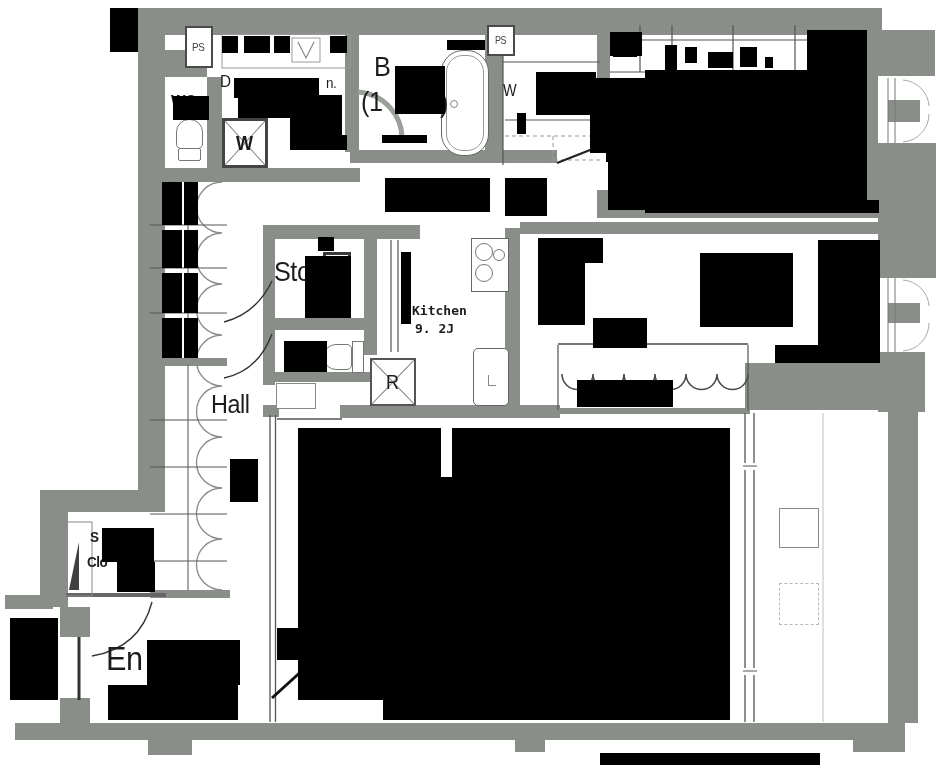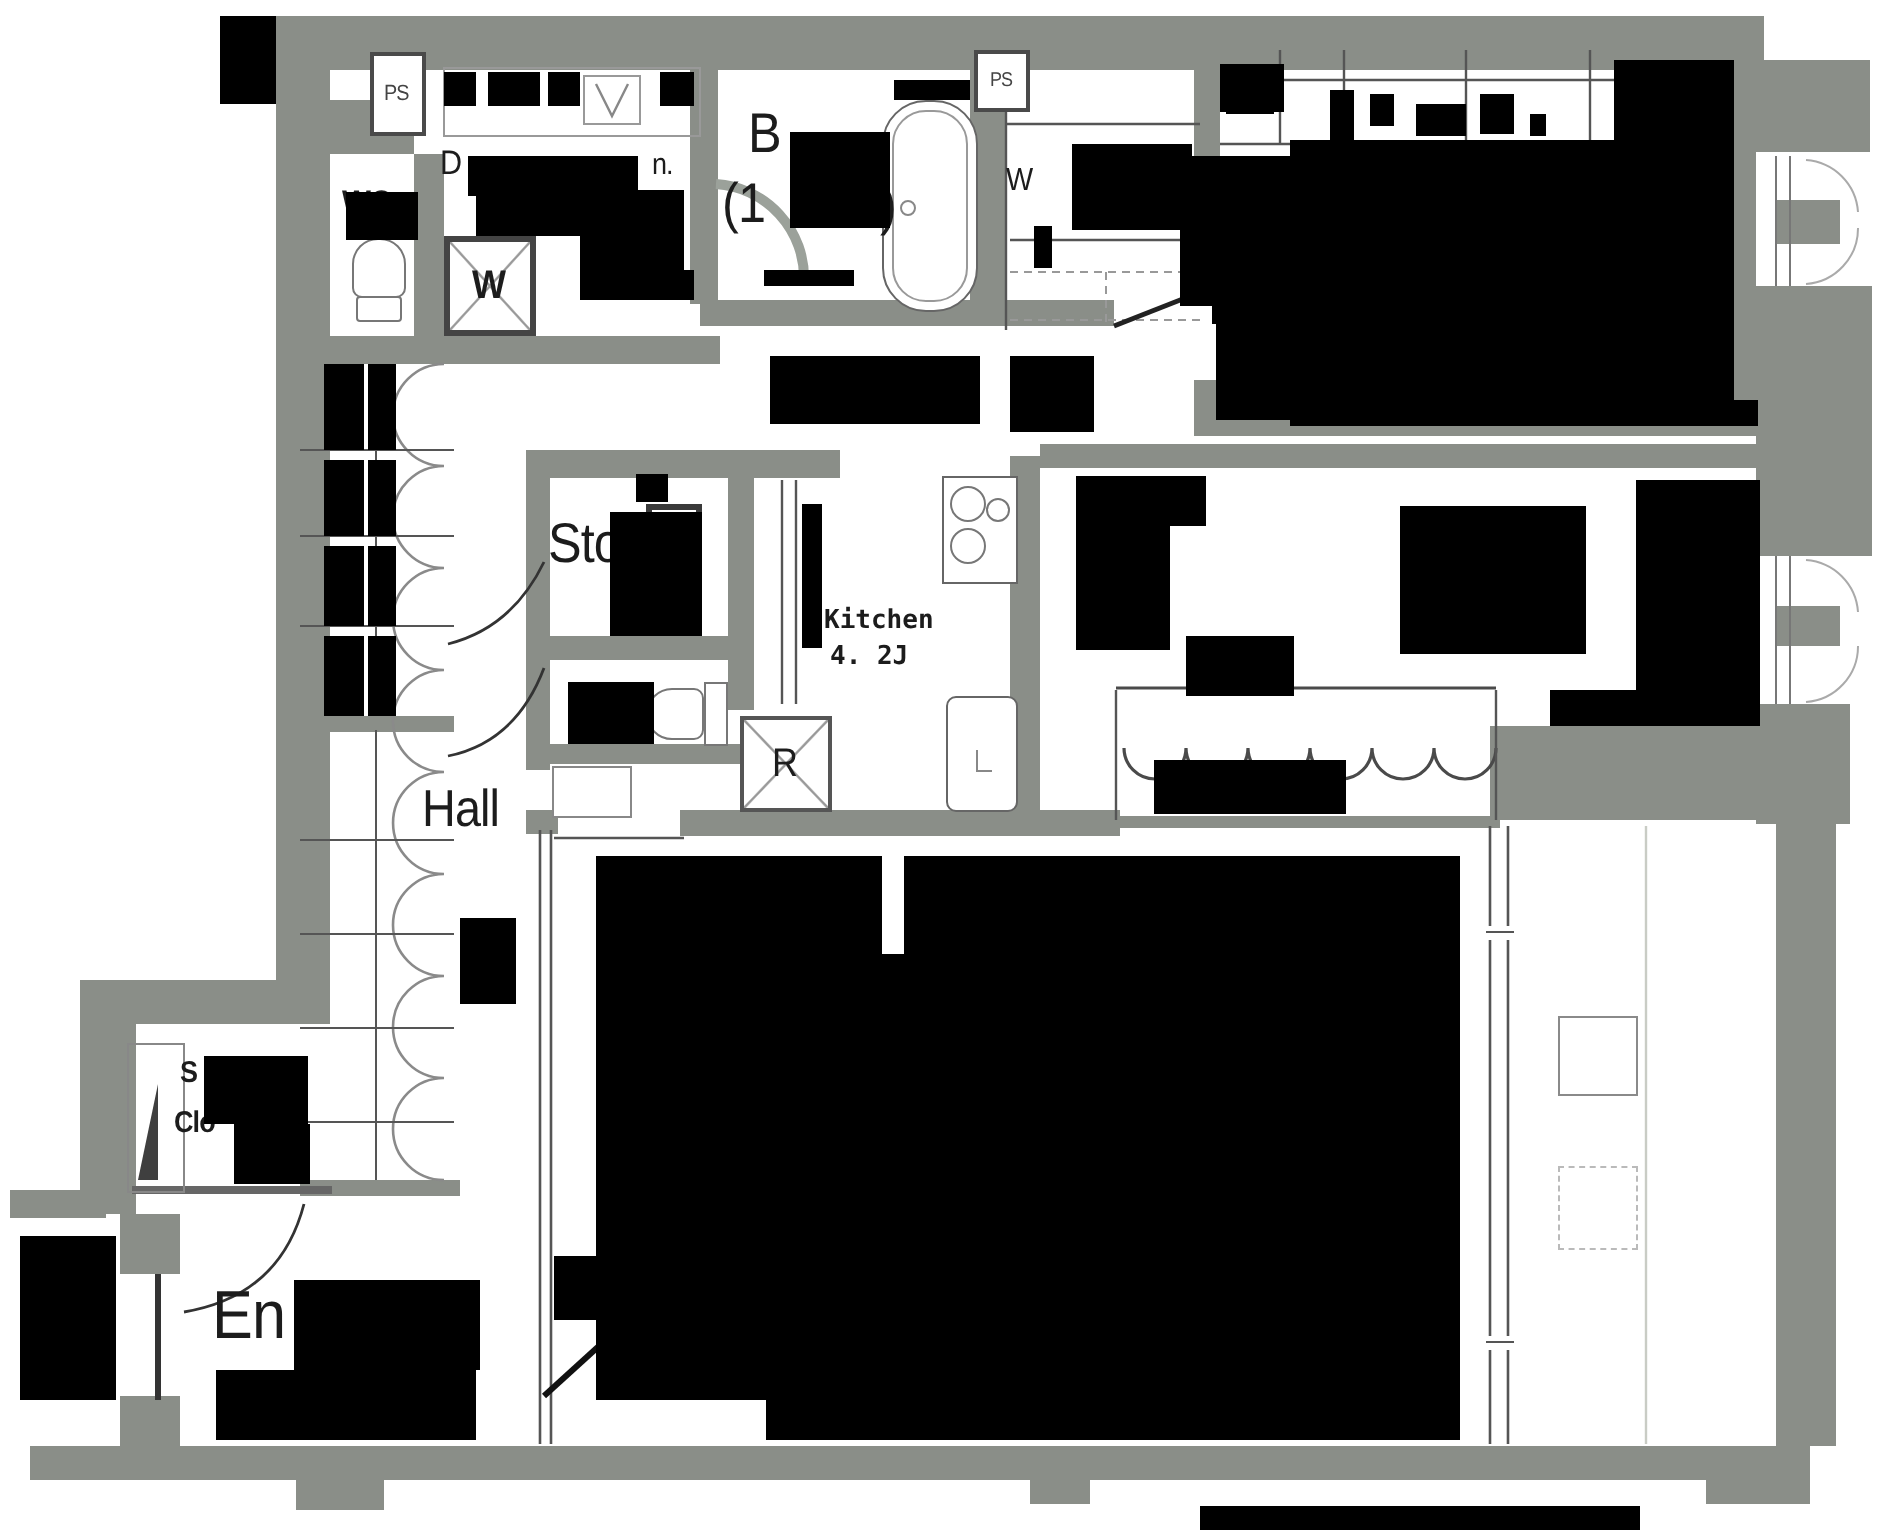--- a/index.html
+++ b/index.html
@@ -151,21 +151,21 @@
   <div class="lbl" style="left:171px;top:93px;font-size:17px">WC</div>
   <div class="lbl" style="left:220px;top:73px;font-size:17px;font-weight:500">D</div>
   <div class="lbl" style="left:326px;top:75px;font-size:15px;font-weight:500">n.</div>
   <div class="lbl" style="left:374px;top:53px;font-size:28px;font-weight:500">B</div>
   <div class="lbl" style="left:361px;top:88px;font-size:28px;font-weight:500">(1</div>
   <div class="lbl" style="left:440px;top:89px;font-size:28px;font-weight:500">)</div>
   <div class="lbl" style="left:503px;top:83px;font-size:16px;font-weight:500">W</div>
   <div class="lbl" style="left:591px;top:86px;font-size:14px;font-weight:500">o.</div>
   <div class="lbl" style="left:274px;top:258px;font-size:28px;font-weight:500">Sto</div>
   <div class="lbl mono" style="left:412px;top:304px;font-size:13px">Kitchen</div>
-  <div class="lbl mono" style="left:415px;top:322px;font-size:13px">4. 2J</div>
+  <div class="lbl mono" style="left:415px;top:322px;font-size:13px">9. 2J</div>
   <div class="lbl" style="left:211px;top:391px;font-size:26px;font-weight:500">Hall</div>
   <div class="lbl" style="left:90px;top:529px;font-size:15px">S</div>
   <div class="lbl" style="left:87px;top:554px;font-size:15px">Clo</div>
   <div class="lbl" style="left:106px;top:641px;font-size:34px;font-weight:500">En</div>
 
   <div id="redaction-layer">
       <div class="redact" style="left: 110px; top: 8px; width: 28px; height: 44px;"></div>
       <div class="redact" style="left: 222px; top: 36px; width: 16px; height: 17px;"></div>
       <div class="redact" style="left: 244px; top: 36px; width: 26px; height: 17px;"></div>
       <div class="redact" style="left: 274px; top: 36px; width: 16px; height: 17px;"></div>

